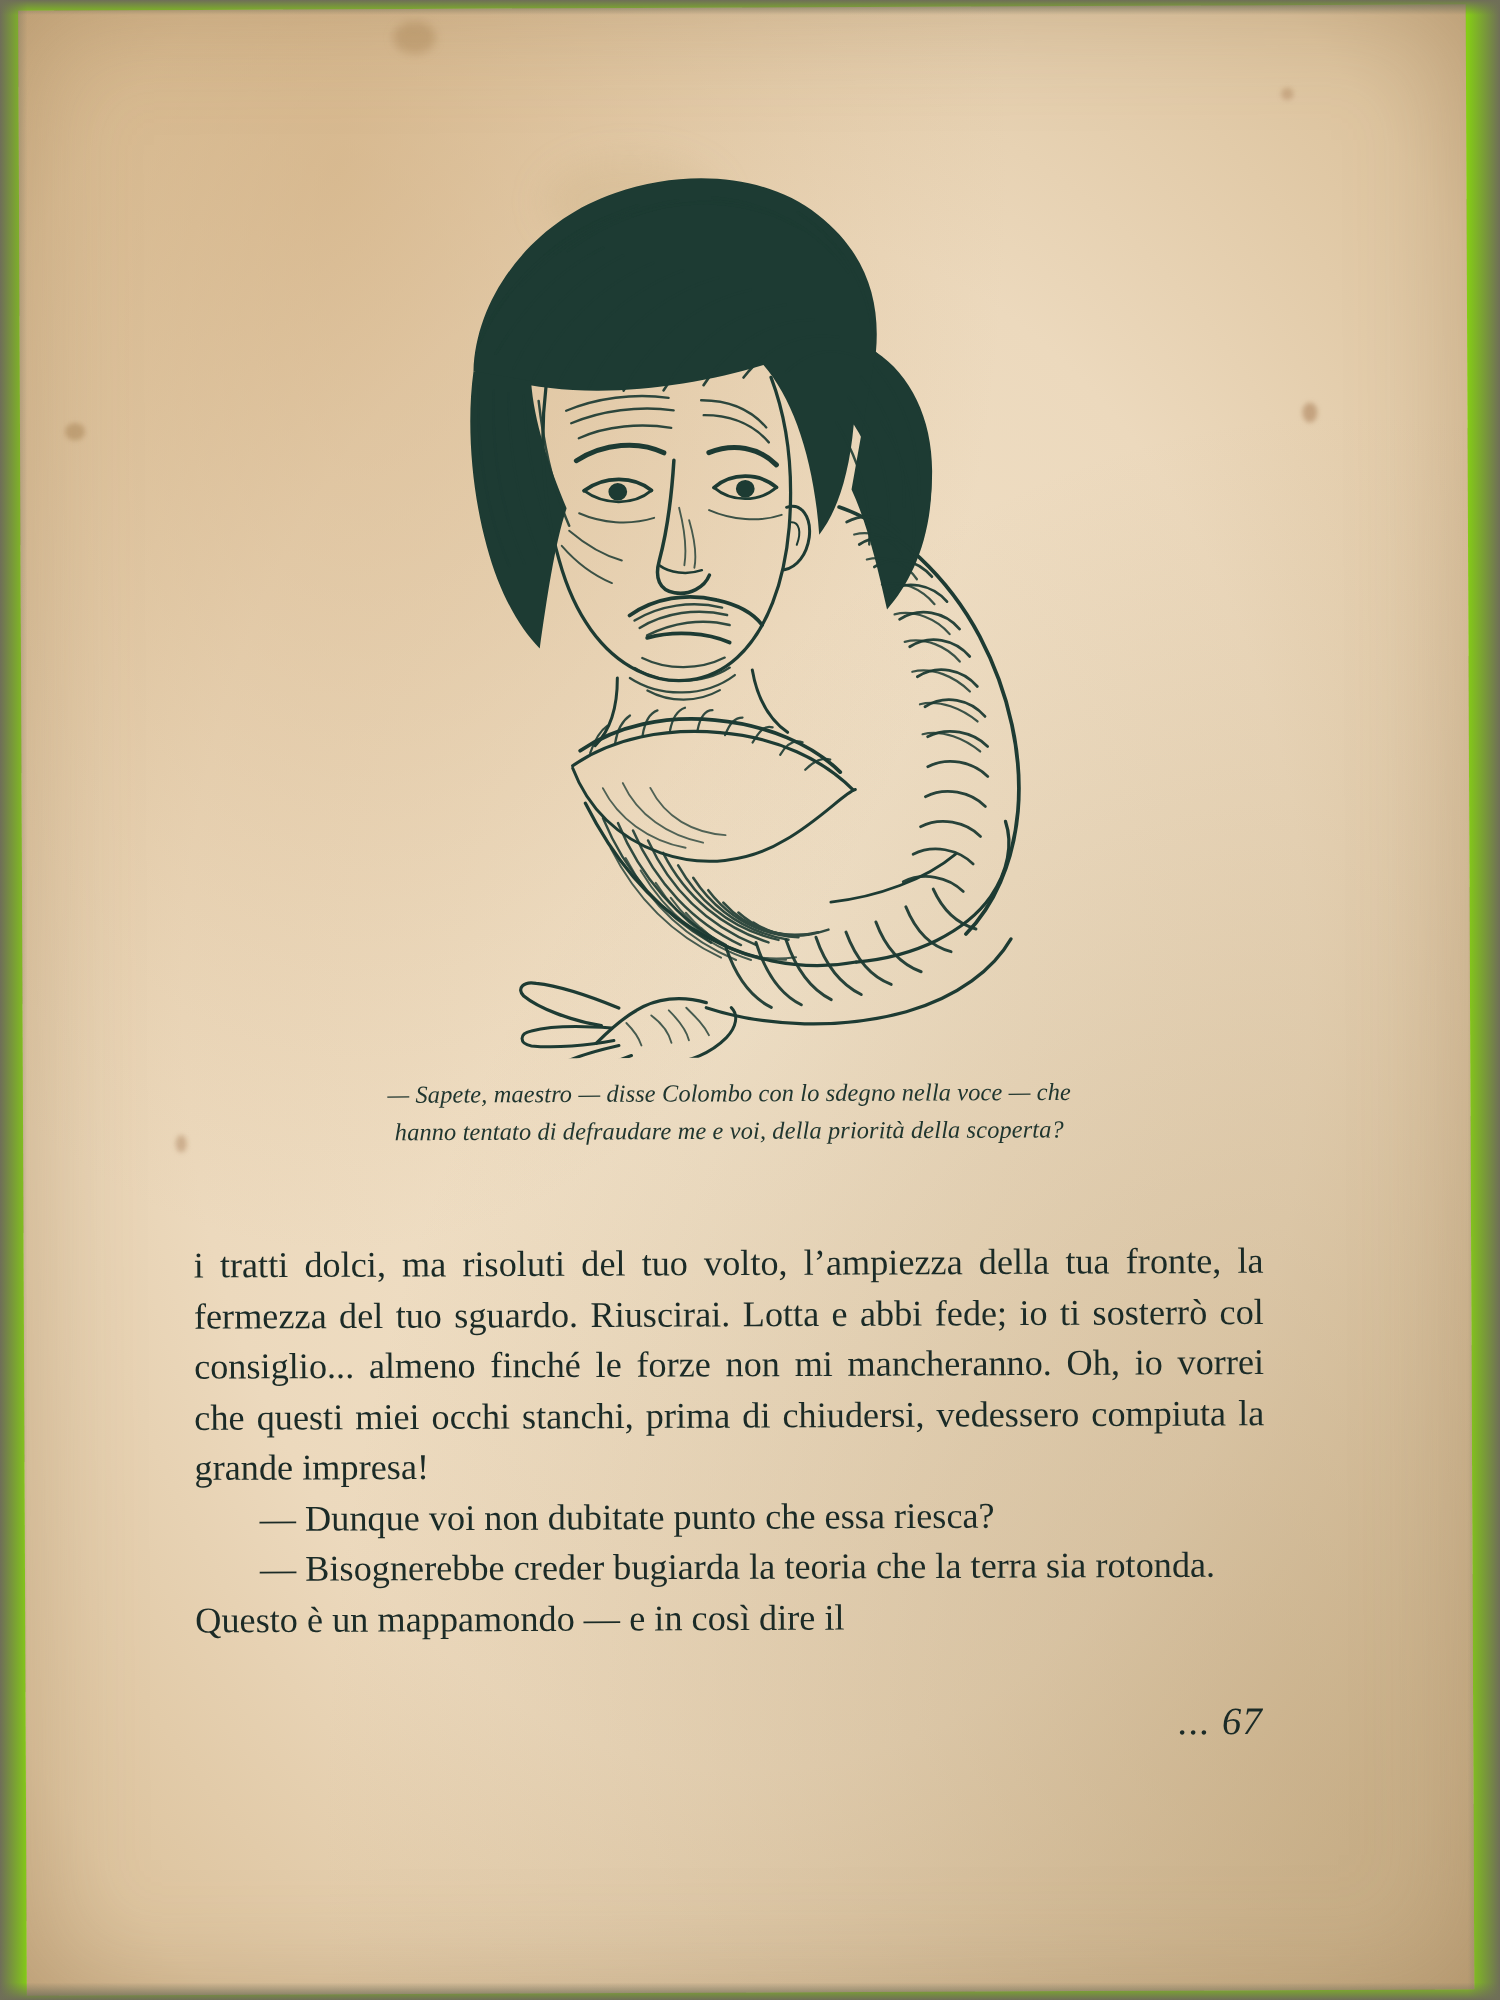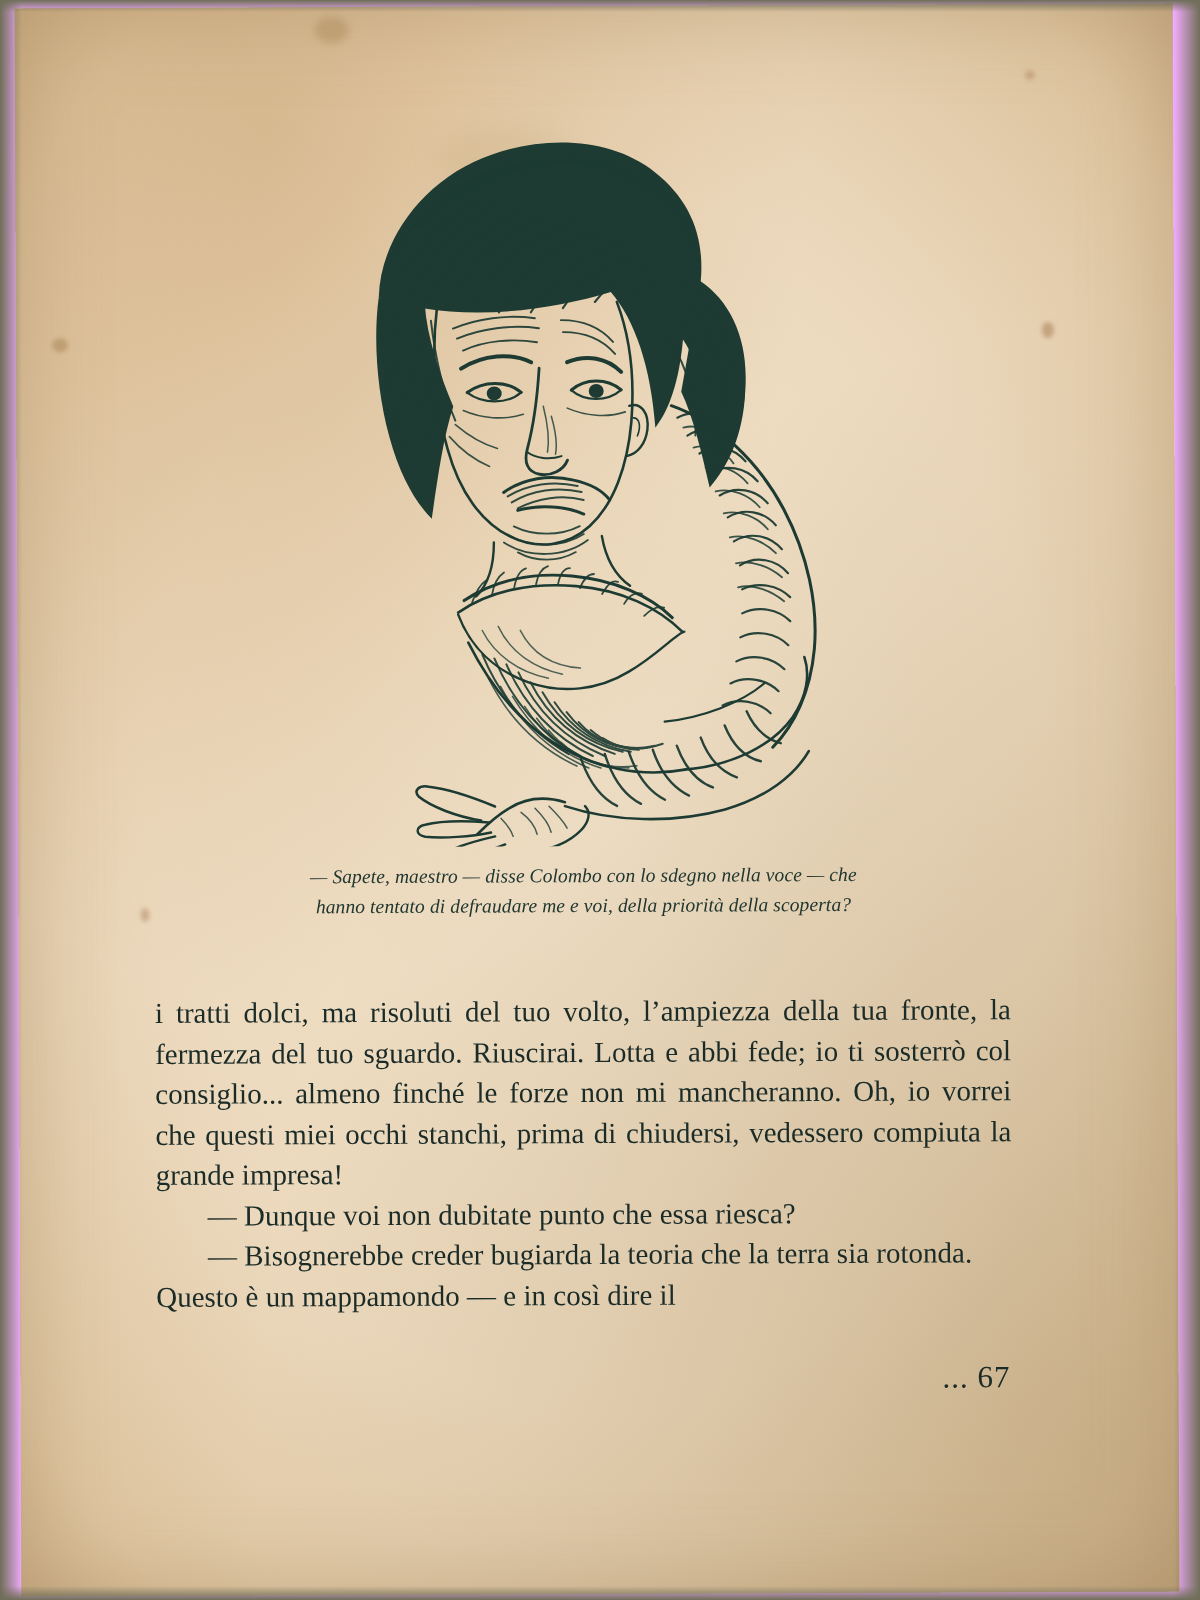--- a/index.html
+++ b/index.html
@@ -12,21 +12,21 @@
     height: 1600px;
     overflow: hidden;
     font-family: "Liberation Serif", serif;
   }
 
   
   #scan {
     position: relative;
     width: 1200px;
     height: 1600px;
-    background: #f0abfc;
+    background: #84cc16;
   }
 
   #page {
     position: absolute;
     left: 18px;
     top: 6px;
     width: 1158px;
     height: 1588px;
     background:
       radial-gradient(ellipse at 22% 8%, rgba(205,168,120,0.55) 0%, rgba(205,168,120,0) 42%),
@@ -89,20 +89,21 @@
   #bodytext p:last-child { text-align: left; }
 
   
   #folio {
     position: absolute;
     right: 168px;
     top: 1355px;
     font-size: 31px;
     color: #1b2b27;
     letter-spacing: 1px;
+    font-style: italic;
   }
 
   
   .edge {
     position: absolute;
     pointer-events: none;
   }
 </style>
 </head>
 <body>

